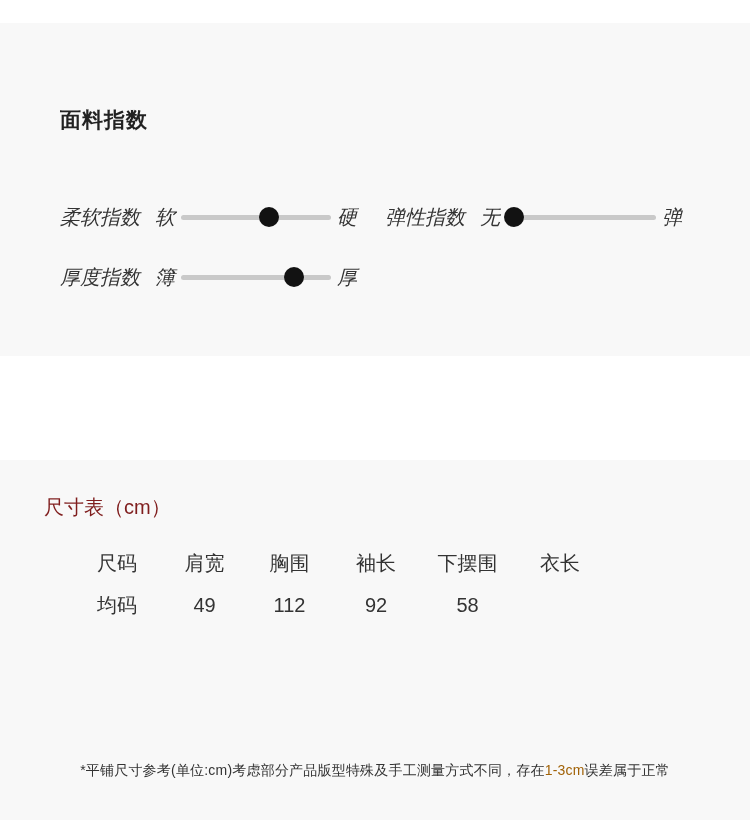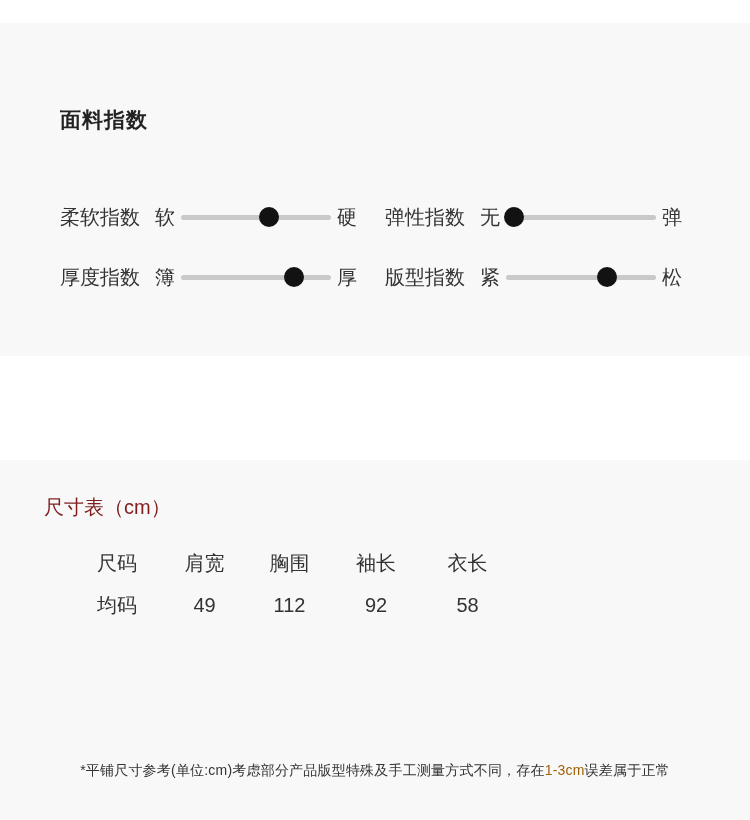--- a/index.html
+++ b/index.html
@@ -30,20 +30,21 @@
     color: #222222;
     letter-spacing: 1px;
   }
 
   .slider-row {
     position: absolute;
     height: 30px;
     display: flex;
     align-items: center;
     white-space: nowrap;
+    font-style: italic;
   }
   .slider-row.r1 { left: 60px;  top: 179px; }  
   .slider-row.r2 { left: 385px; top: 179px; }
   .slider-row.r3 { left: 60px;  top: 239px; }  
   .slider-row.r4 { left: 385px; top: 239px; }
 
   .slider-label {
     font-size: 20px;
     color: #333333;
     width: 80px;
@@ -136,39 +137,32 @@
 
   <div class="slider-row r3">
     <span class="slider-label">厚度指数</span>
     <span class="slider-min">簿</span>
     <span class="slider-track">
       <span class="slider-handle" style="left: calc(75% - 10px);"></span>
     </span>
     <span class="slider-max">厚</span>
   </div>
 
-  <div class="slider-row r4">
-    <span class="slider-label">版型指数</span>
-    <span class="slider-min">紧</span>
-    <span class="slider-track">
-      <span class="slider-handle" style="left: calc(67% - 10px);"></span>
-    </span>
-    <span class="slider-max">松</span>
-  </div>
 </div>
 
 <div class="section section-size">
   <div class="size-title">尺寸表（cm）</div>
 
   <div class="size-table">
     <div class="tr">
       <div class="td">尺码</div>
       <div class="td">肩宽</div>
       <div class="td">胸围</div>
       <div class="td">袖长</div>
+      <div class="td">下摆围</div>
       <div class="td">衣长</div>
     </div>
     <div class="tr">
       <div class="td">均码</div>
       <div class="td">49</div>
       <div class="td">112</div>
       <div class="td">92</div>
       <div class="td">58</div>
     </div>
   </div>

